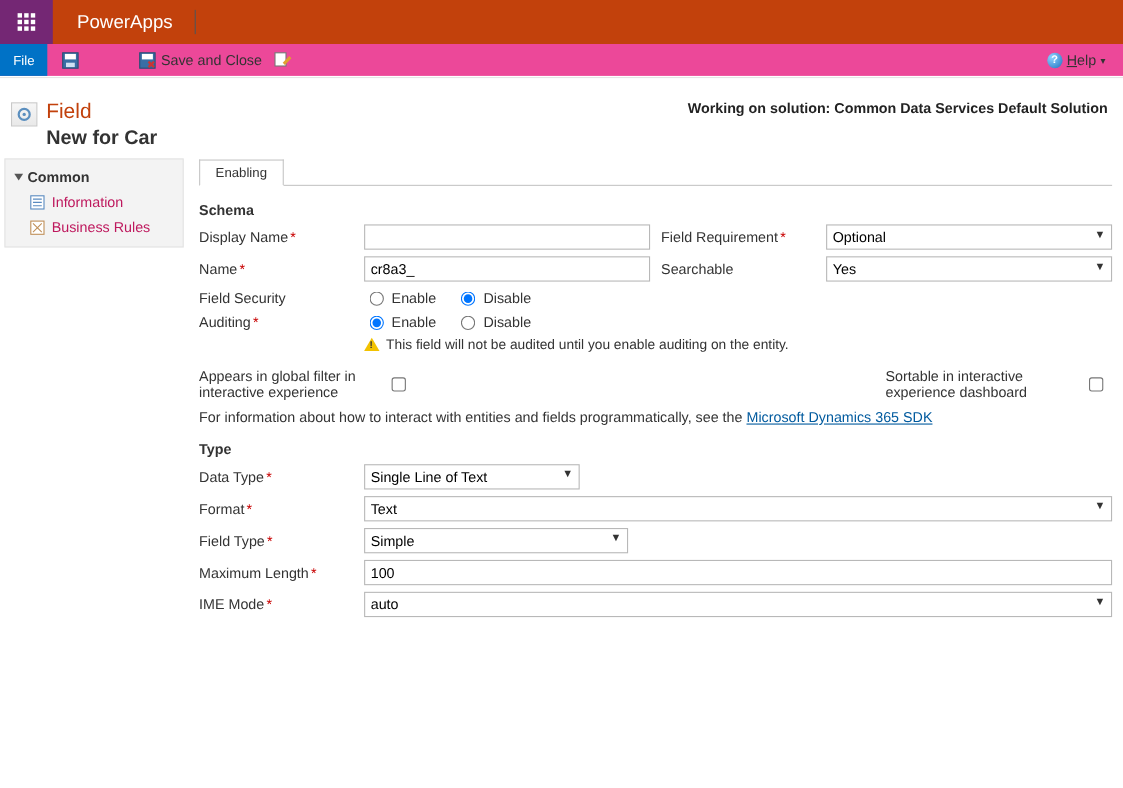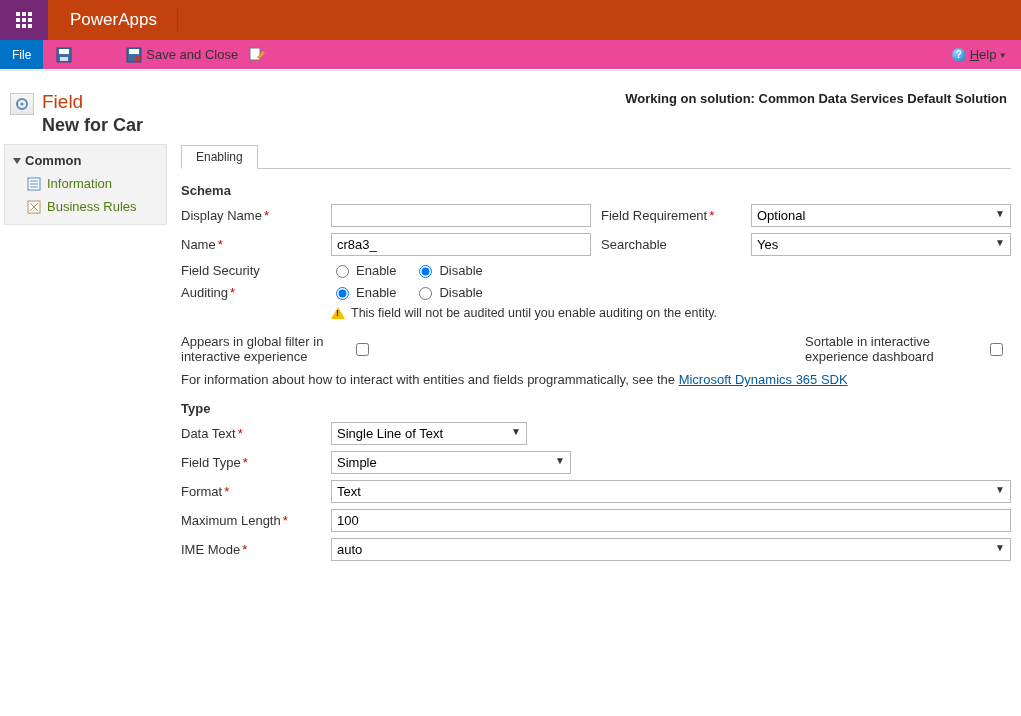--- a/index.html
+++ b/index.html
@@ -128,21 +128,21 @@
   }
   .tri-down {
     width:0; height:0;
     border-left:4px solid transparent;
     border-right:4px solid transparent;
     border-top:6px solid #555;
   }
   .side-item {
     display:flex; align-items:center; gap:6px;
     padding:4px 8px 4px 22px;
-    color:#4d7c0f;
+    color:#be185d;
   }
   .side-item .mini-icon { width:14px; height:14px; }
   .content {
     flex:1;
     padding-left:14px;
   }
 
   
   .tabstrip {
     display:flex;
@@ -413,63 +413,63 @@
     </div>
 
     <div class="info-line">
       <span>For information about how to interact with entities and fields programmatically, see the </span><a href="#" class="linkish">Microsoft Dynamics 365 SDK</a>
     </div>
 
     <div class="section-title">Type</div>
 
     <div class="form-row single">
       <div class="label">
-        <span>Data Text</span><span class="req">*</span>
+        <span>Data Type</span><span class="req">*</span>
       </div>
       <div class="sel" style="width:196px;">
         <select class="fake">
           <option>Single Line of Text</option>
         </select>
       </div>
     </div>
 
+    <div class="form-row wide2">
+      <div class="label">
+        <span>Format</span><span class="req">*</span>
+      </div>
+      <div class="sel">
+        <select class="fake">
+          <option>Text</option>
+        </select>
+      </div>
+    </div>
+
     <div class="form-row single">
       <div class="label">
         <span>Field Type</span><span class="req">*</span>
       </div>
       <div class="sel" style="width:240px;">
         <select class="fake">
           <option>Simple</option>
         </select>
       </div>
     </div>
 
     <div class="form-row wide2">
       <div class="label">
-        <span>Format</span><span class="req">*</span>
+        <span>Maximum Length</span><span class="req">*</span>
+      </div>
+      <input type="text" value="100" style="">
+    </div>
+
+    <div class="form-row wide2">
+      <div class="label">
+        <span>IME Mode</span><span class="req">*</span>
       </div>
       <div class="sel">
         <select class="fake">
-          <option>Text</option>
-        </select>
-      </div>
-    </div>
-
-    <div class="form-row wide2">
-      <div class="label">
-        <span>Maximum Length</span><span class="req">*</span>
-      </div>
-      <input type="text" value="100" style="">
-    </div>
-
-    <div class="form-row wide2">
-      <div class="label">
-        <span>IME Mode</span><span class="req">*</span>
-      </div>
-      <div class="sel">
-        <select class="fake">
           <option>auto</option>
         </select>
       </div>
     </div>
 
   </div>
 </div>
 
 </body></html>

